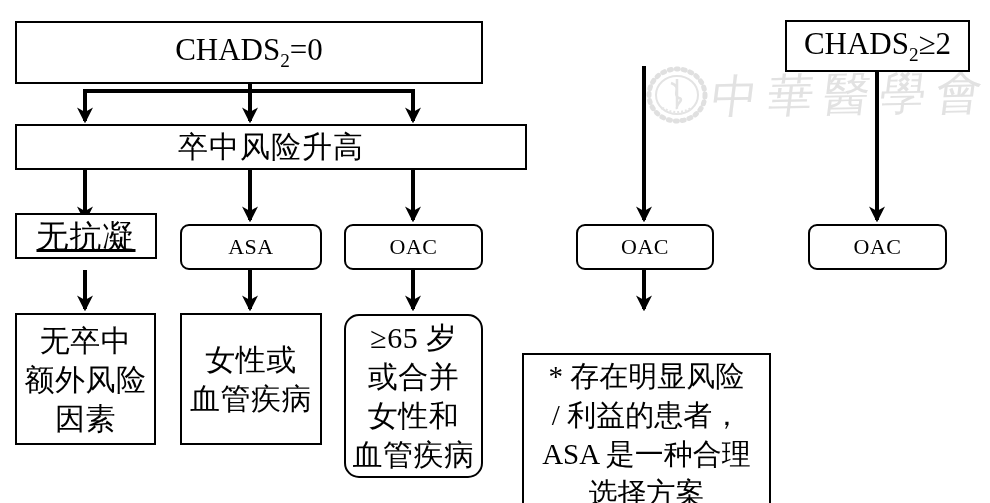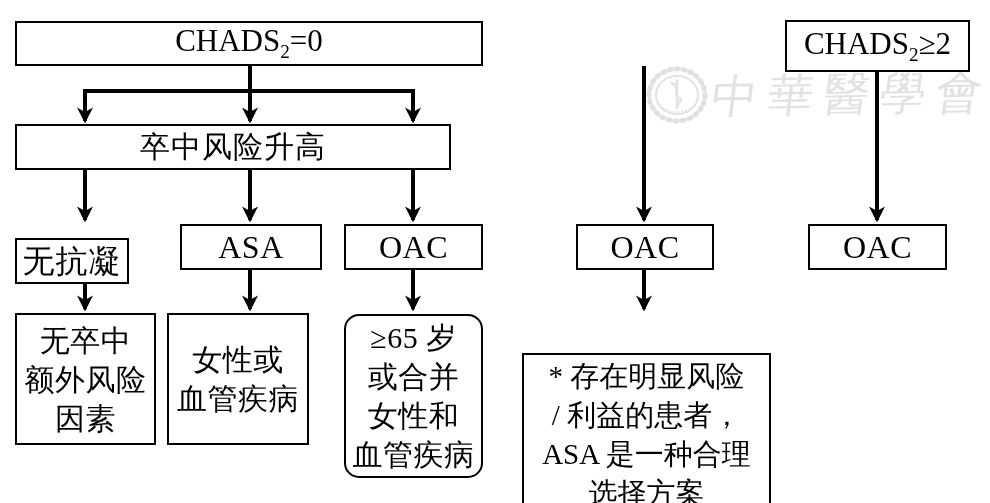--- a/index.html
+++ b/index.html
@@ -21,21 +21,21 @@
     align-items: center;
     justify-content: center;
     text-align: center;
     z-index: 3;
     line-height: 1.15;
   }
   .hdr  { font-size: 31px; }
   .hdr sub { font-size: 0.62em; }
   .mid  { font-size: 30px; letter-spacing: 1px; }
   .row3 { font-size: 32px; letter-spacing: 1px; }
-  .latin{ font-size: 32px; letter-spacing: 0.5px; }
+  .latin{ font-size: 22px; letter-spacing: 0.5px; border-radius: 9px; }
   .tall { font-size: 30px; line-height: 39px; white-space: pre-line; letter-spacing: 0.5px; }
   .note { font-size: 29px; line-height: 39px; white-space: pre-line; }
   #connectors { position: absolute; left: 0; top: 0; z-index: 2; }
   #watermark-text {
     position: absolute;
     left: 712px; top: 64px;
     z-index: 1;
     font-size: 46px;
     letter-spacing: 10px;
     color: #e2e2e2;
@@ -81,53 +81,53 @@
       <path d="M250 270 L250 309" marker-end="url(#arrow)"></path>
       <path d="M413 270 L413 309" marker-end="url(#arrow)"></path>
 
       <path d="M644 66 L644 220" marker-end="url(#arrow)"></path>
       <path d="M644 270 L644 309" marker-end="url(#arrow)"></path>
 
       <path d="M877 65 L877 220" marker-end="url(#arrow)"></path>
     </g>
   </svg>
 
-  <div class="box hdr" style="left:15px; top:21px; width:468px; height:45px;">
+  <div class="box hdr" style="left:15px; top:21px; width:468px; height:63px;">
     <span><span>CHADS</span><sub>2</sub><span>=0</span></span>
   </div>
   <div class="box hdr" style="left:785px; top:20px; width:185px; height:52px;">
     <span><span>CHADS</span><sub>2</sub><span>≥2</span></span>
   </div>
 
-  <div class="box mid" style="left:15px; top:124px; width:436px; height:46px;">
+  <div class="box mid" style="left:15px; top:124px; width:512px; height:46px;">
     <span>卒中风险升高</span>
   </div>
 
-  <div class="box row3" style="left:15px; top:238px; width:114px; height:46px;">
+  <div class="box row3" style="left:15px; top:213px; width:142px; height:46px;text-decoration:underline;">
     <span>无抗凝</span>
   </div>
   <div class="box latin" style="left:180px; top:224px; width:142px; height:46px;">
     <span>ASA</span>
   </div>
   <div class="box latin" style="left:344px; top:224px; width:139px; height:46px;">
     <span>OAC</span>
   </div>
   <div class="box latin" style="left:576px; top:224px; width:138px; height:46px;">
     <span>OAC</span>
   </div>
   <div class="box latin" style="left:808px; top:224px; width:139px; height:46px;">
     <span>OAC</span>
   </div>
 
   <div class="box tall" style="left:15px; top:313px; width:141px; height:132px;">
     <span>无卒中
 额外风险
 因素</span>
   </div>
-  <div class="box tall" style="left:167px; top:313px; width:142px; height:132px;">
+  <div class="box tall" style="left:180px; top:313px; width:142px; height:132px;">
     <span>女性或
 血管疾病</span>
   </div>
   <div class="box tall" style="left:344px; top:314px; width:139px; height:164px;border-radius:15px;">
     <span>≥65 岁
 或合并
 女性和
 血管疾病</span>
   </div>
   <div class="box note" style="left:522px; top:313px; width:249px; height:164px;margin-top:40px;">

